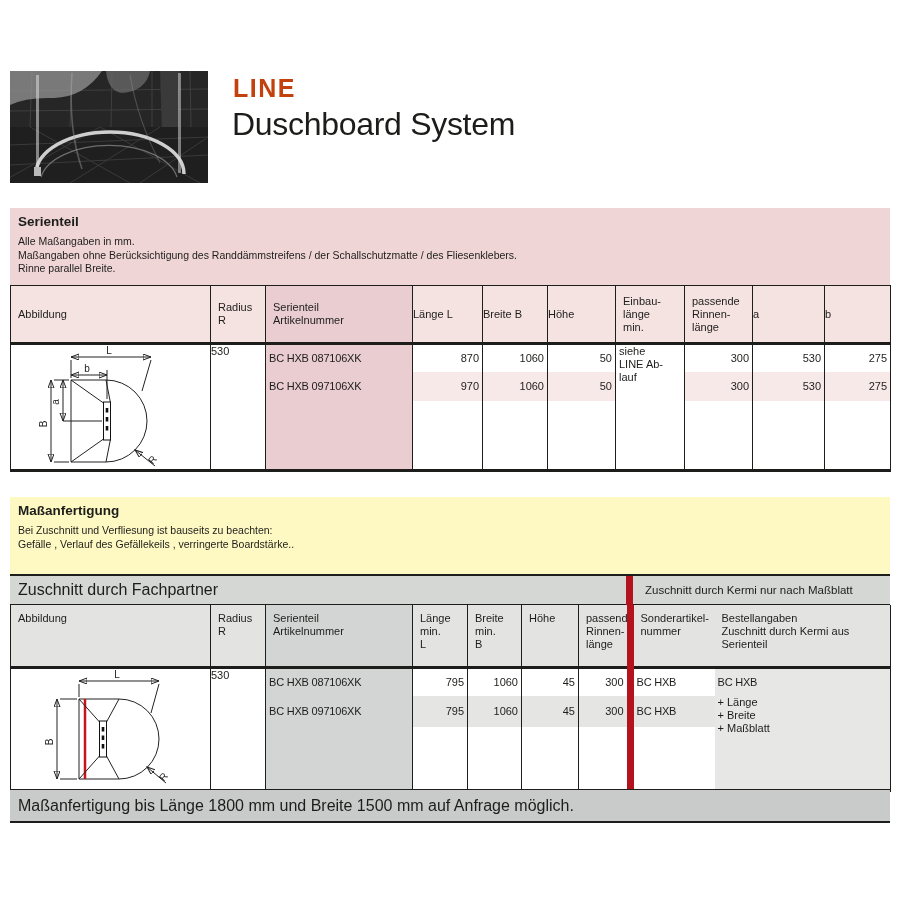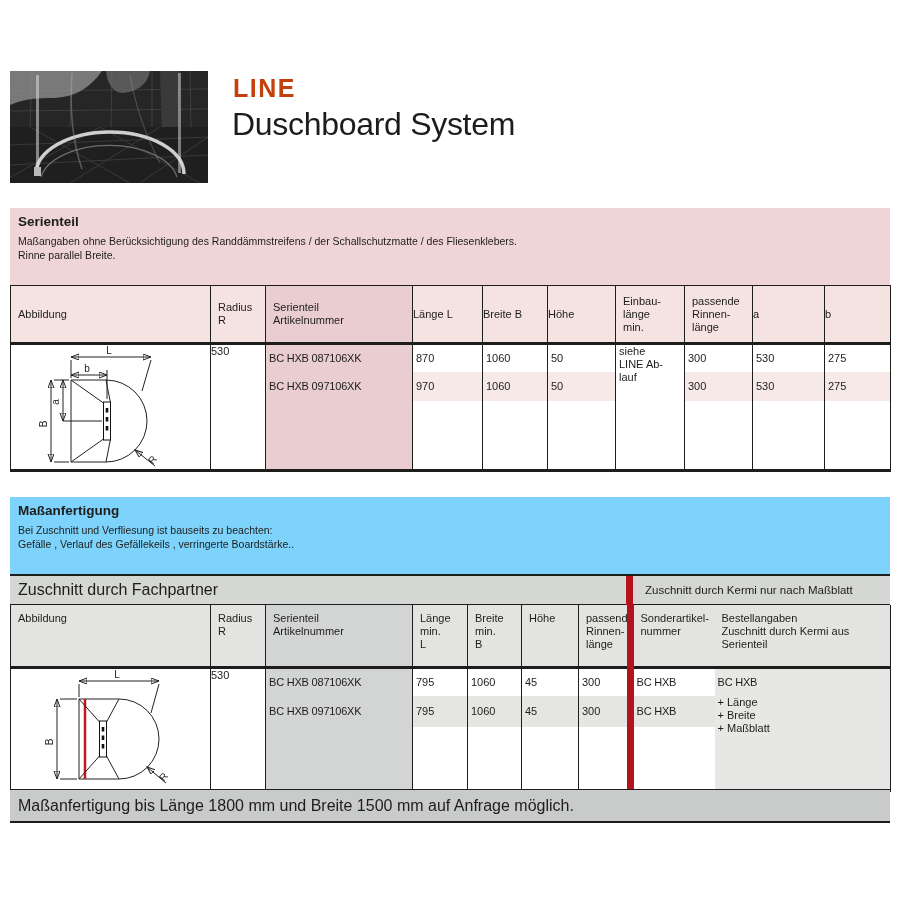--- a/index.html
+++ b/index.html
@@ -10,21 +10,21 @@
   
   .photo{left:10px;top:71px;}
   .brand{left:233px;top:74px;font-size:25px;font-weight:600;letter-spacing:1.5px;color:#c2410c;}
   .main-title{left:232px;top:106px;font-size:32px;font-weight:500;letter-spacing:-0.3px;color:#1c1c1a;}
 
   
   .band{left:10px;width:880px;box-sizing:border-box;padding:6px 8px 0 8px;}
   .band .btitle{font-size:13.5px;font-weight:700;margin:0 0 6px 0;}
   .band .bnote{font-size:10.5px;line-height:13.5px;margin:0;}
   .band-pink{top:208px;height:77px;background:#efd5d5;}
-  .band-gray{top:497px;height:78px;background:#7dd3fc;border-bottom:1px solid #1d1d1b;}
+  .band-gray{top:497px;height:78px;background:#fef9c3;border-bottom:1px solid #1d1d1b;}
 
   
   .zband{left:10px;top:575px;width:880px;height:30px;box-sizing:border-box;
          border-top:1px solid #1d1d1b;display:flex;align-items:stretch;}
   .zl{width:616px;background:#d5d7d5;border-bottom:1px solid #1d1d1b;
       display:flex;align-items:center;padding-left:8px;box-sizing:border-box;font-size:16px;}
   .zred{width:7px;background:#b4121d;}
   .zr{flex:1;background:#d5d7d5;border-bottom:1px solid #1d1d1b;
       display:flex;align-items:center;padding-left:12px;box-sizing:border-box;font-size:11.5px;}
 
@@ -39,21 +39,21 @@
   .t1 .hc{background:#f5e3e1;vertical-align:middle;padding:3px 3px 3px 7px;}
   .t2 .hc{background:#e3e4e1;vertical-align:top;padding:7px 3px 3px 7px;}
   .pre{white-space:pre-line;}
   .ctr{text-align:left;padding-left:0 !important;margin-top:48px;}
   .artP{background:#e9cdd1 !important;}
   .artG{background:#d3d5d4 !important;}
   .rowP{background:#f8e9e9;}
   .rowG{background:#e5e6e4;}
   .lastG{background:#e7e8e6;}
   .art{padding-left:8px;vertical-align:middle;letter-spacing:-0.2px;}
-  .num{text-align:left;vertical-align:middle;margin-left:11px;}
+  .num{text-align:right;vertical-align:middle;margin-left:11px;}
   .topc{vertical-align:top;padding-top:7px;}
   .pic{vertical-align:top;padding:0 !important;}
   .pic svg{display:block;}
   .redcell{background:#b4121d;border:none !important;padding:0 !important;}
   .nbr{border-right:none !important;}
   .einbau{vertical-align:top;padding:6px 2px 0 7px;white-space:pre-line;}
   .bestell{vertical-align:top;padding:6px 2px 0 9px;white-space:pre-line;}
 
   
   .foot{left:10px;top:790px;width:880px;height:33px;background:#c9cbca;box-sizing:border-box;
@@ -107,20 +107,21 @@
     <path d="M62,2 Q58,58 72,98" stroke="#aaaaaa" stroke-width="1.6" opacity="0.4" fill="none"></path>
     <path d="M120,4 Q128,50 150,92" stroke="#999999" stroke-width="1.2" opacity="0.35" fill="none"></path>
     <rect x="24" y="96" width="7" height="9" fill="#b9b9b9"></rect>
   </svg>
 </div>
 <div class="abs brand">LINE</div>
 <div class="abs main-title">Duschboard System</div>
 
 <div class="abs band band-pink">
   <p class="btitle">Serienteil</p>
+  <p class="bnote">Alle Maßangaben in mm.</p>
   <p class="bnote">Maßangaben ohne Berücksichtigung des Randdämmstreifens / der Schallschutzmatte / des Fliesenklebers.</p>
   <p class="bnote">Rinne parallel Breite.</p>
 </div>
 
 <table class="t t1">
   <colgroup>
     <col style="width:200px">
       <col style="width:55px">
       <col style="width:147px">
       <col style="width:70px">

